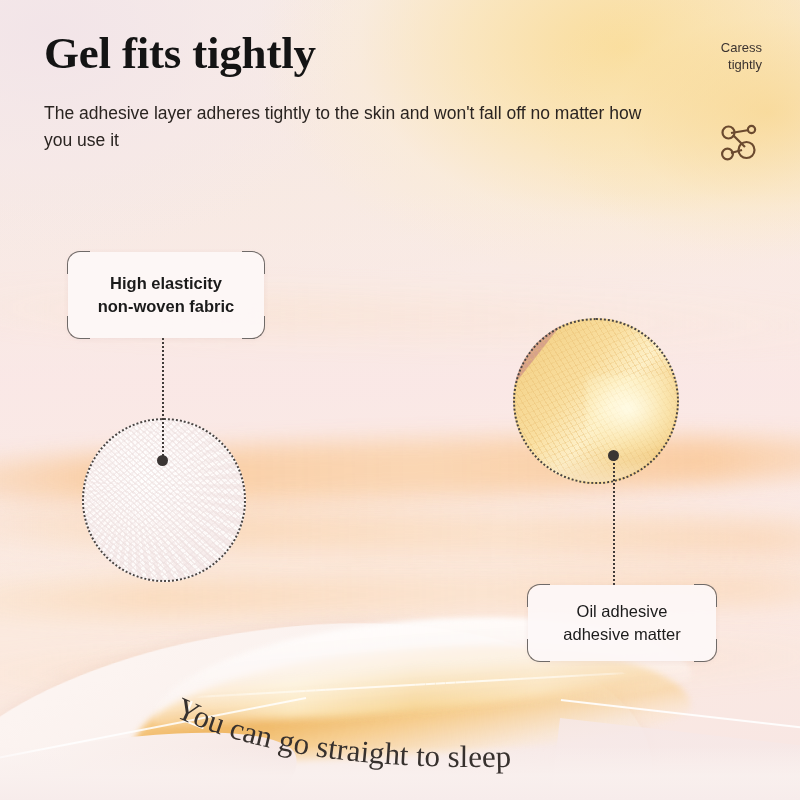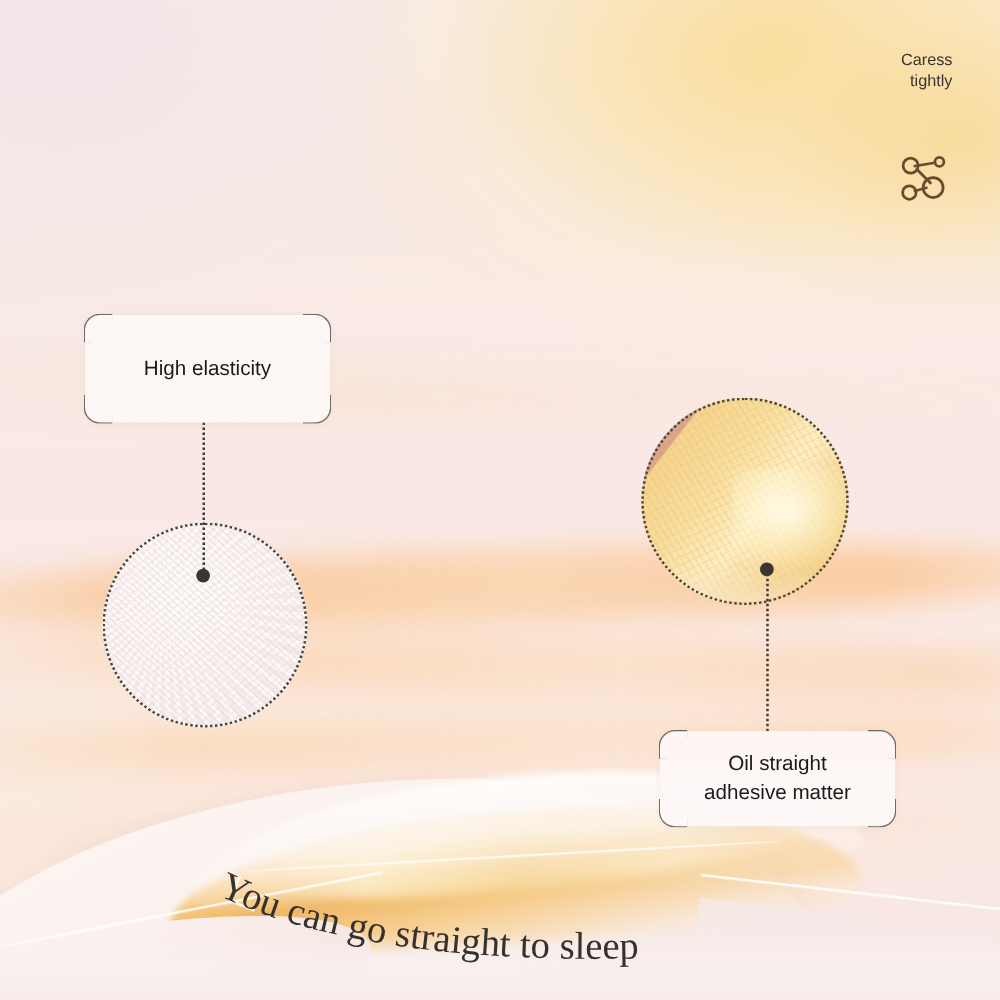--- a/index.html
+++ b/index.html
@@ -335,21 +335,21 @@
     position: absolute;
     width: 22px; height: 22px;
     border: 1.6px solid #6f6a68;
     pointer-events: none;
   }
   .brk.tl { left: -1px; top: -1px; border-right: none; border-bottom: none; border-radius: 13px 0 0 0; }
   .brk.tr { right: -1px; top: -1px; border-left: none; border-bottom: none; border-radius: 0 13px 0 0; }
   .brk.bl { left: -1px; bottom: -1px; border-right: none; border-top: none; border-radius: 0 0 0 13px; }
   .brk.br { right: -1px; bottom: -1px; border-left: none; border-top: none; border-radius: 0 0 13px 0; }
 
-  #callout-fabric  { left: 68px;  top: 252px; width: 196px; height: 86px; }
+  #callout-fabric  { left: 68px;  top: 252px; width: 196px; height: 86px; font-weight: bold; }
   #callout-adhesive{ left: 528px; top: 585px; width: 188px; height: 76px; }
 
   
   .zoomcircle {
     position: absolute;
     border-radius: 50%;
     border: 2px dotted #4a4543;
     overflow: hidden;
   }
   #zoom-fabric {
@@ -449,20 +449,22 @@
     <div class="pad-lip"></div>
     <div class="stitch"></div>
     <div class="pad-arrow"></div>
     <div class="sheet-r-fill"></div>
     <div class="sheet-edge-r"></div>
     <div class="pad-sheet2"></div>
     <div class="pad-sheet2-edge"></div>
     <div class="bottom-band"></div>
   </div>
 
+  <div class="headline">Gel fits tightly</div>
+  <div class="subline">The adhesive layer adheres tightly to the skin and won't fall off no matter how you use it</div>
 
   <div class="brand">
     <div>Caress</div>
     <div>tightly</div>
   </div>
 
   <svg class="brand-logo" viewBox="0 0 44 44">
     <g fill="none" stroke="#6b4a2f" stroke-width="2.2">
       <line x1="13" y1="11" x2="31" y2="8"></line>
       <line x1="15" y1="13" x2="27" y2="25"></line>
@@ -488,30 +490,31 @@
   <div class="anchor-dot" id="dot-fabric"></div>
   <div class="anchor-dot" id="dot-adhesive"></div>
 
   <div class="callout" id="callout-fabric">
     <span class="brk tl"></span>
     <span class="brk tr"></span>
     <span class="brk bl"></span>
     <span class="brk br"></span>
     <div class="ctext">
       <span>High elasticity</span>
+      <span>non-woven fabric</span>
     </div>
   </div>
 
   <div class="callout" id="callout-adhesive">
     <span class="brk tl"></span>
     <span class="brk tr"></span>
     <span class="brk bl"></span>
     <span class="brk br"></span>
     <div class="ctext">
-      <span>Oil straight</span>
+      <span>Oil adhesive</span>
       <span>adhesive matter</span>
     </div>
   </div>
 
   <svg id="curved-text" viewBox="0 0 470 110">
     <defs>
       <path id="arcpath" d="M 4,26 Q 150,96 466,70" fill="none"></path>
     </defs>
     <text>
       <textPath href="#arcpath" startOffset="0">

